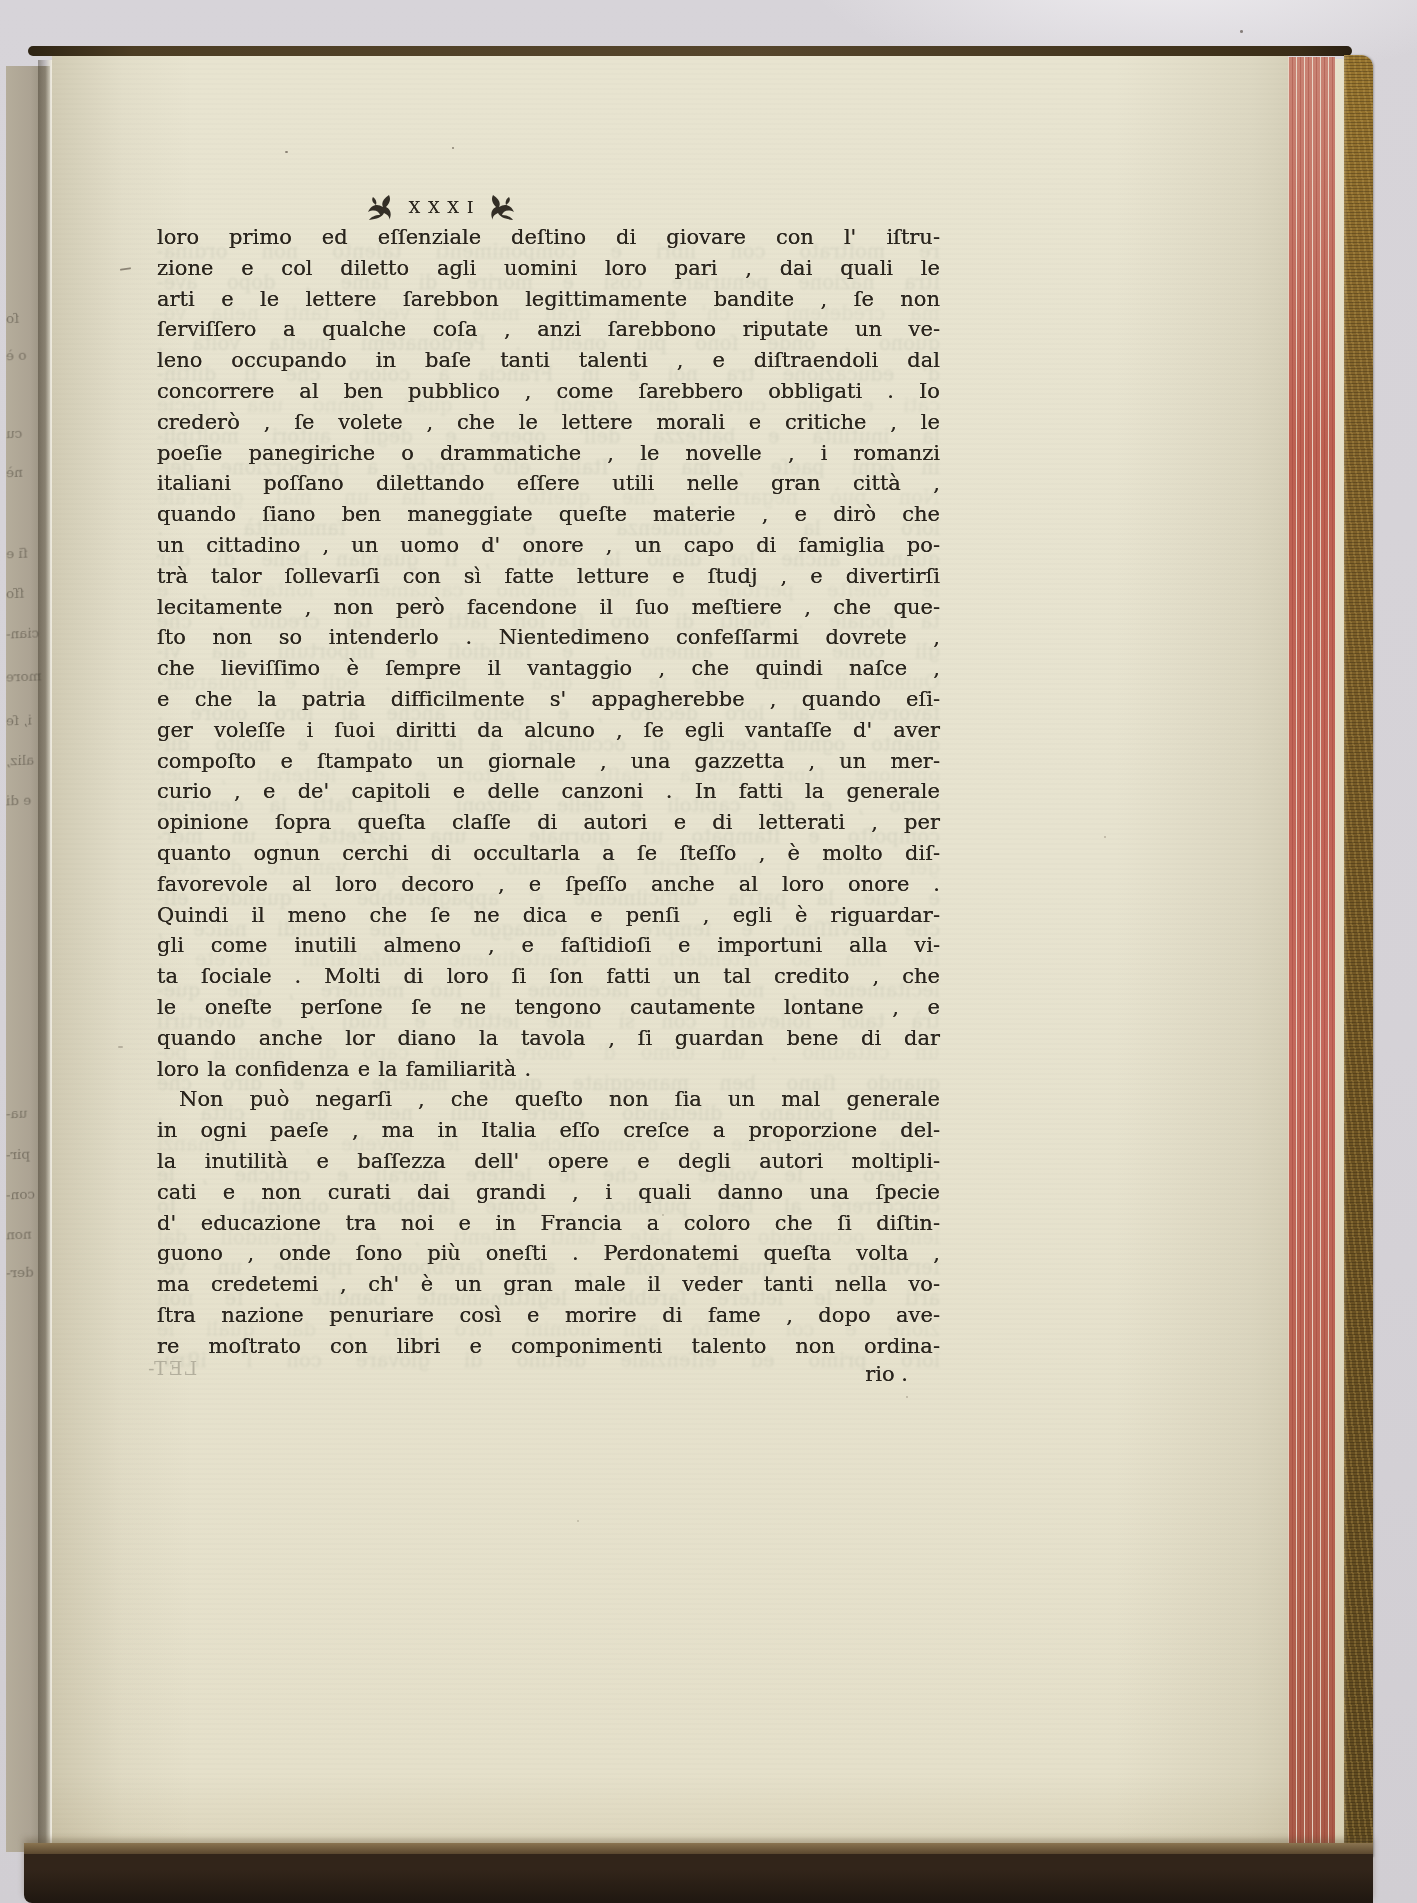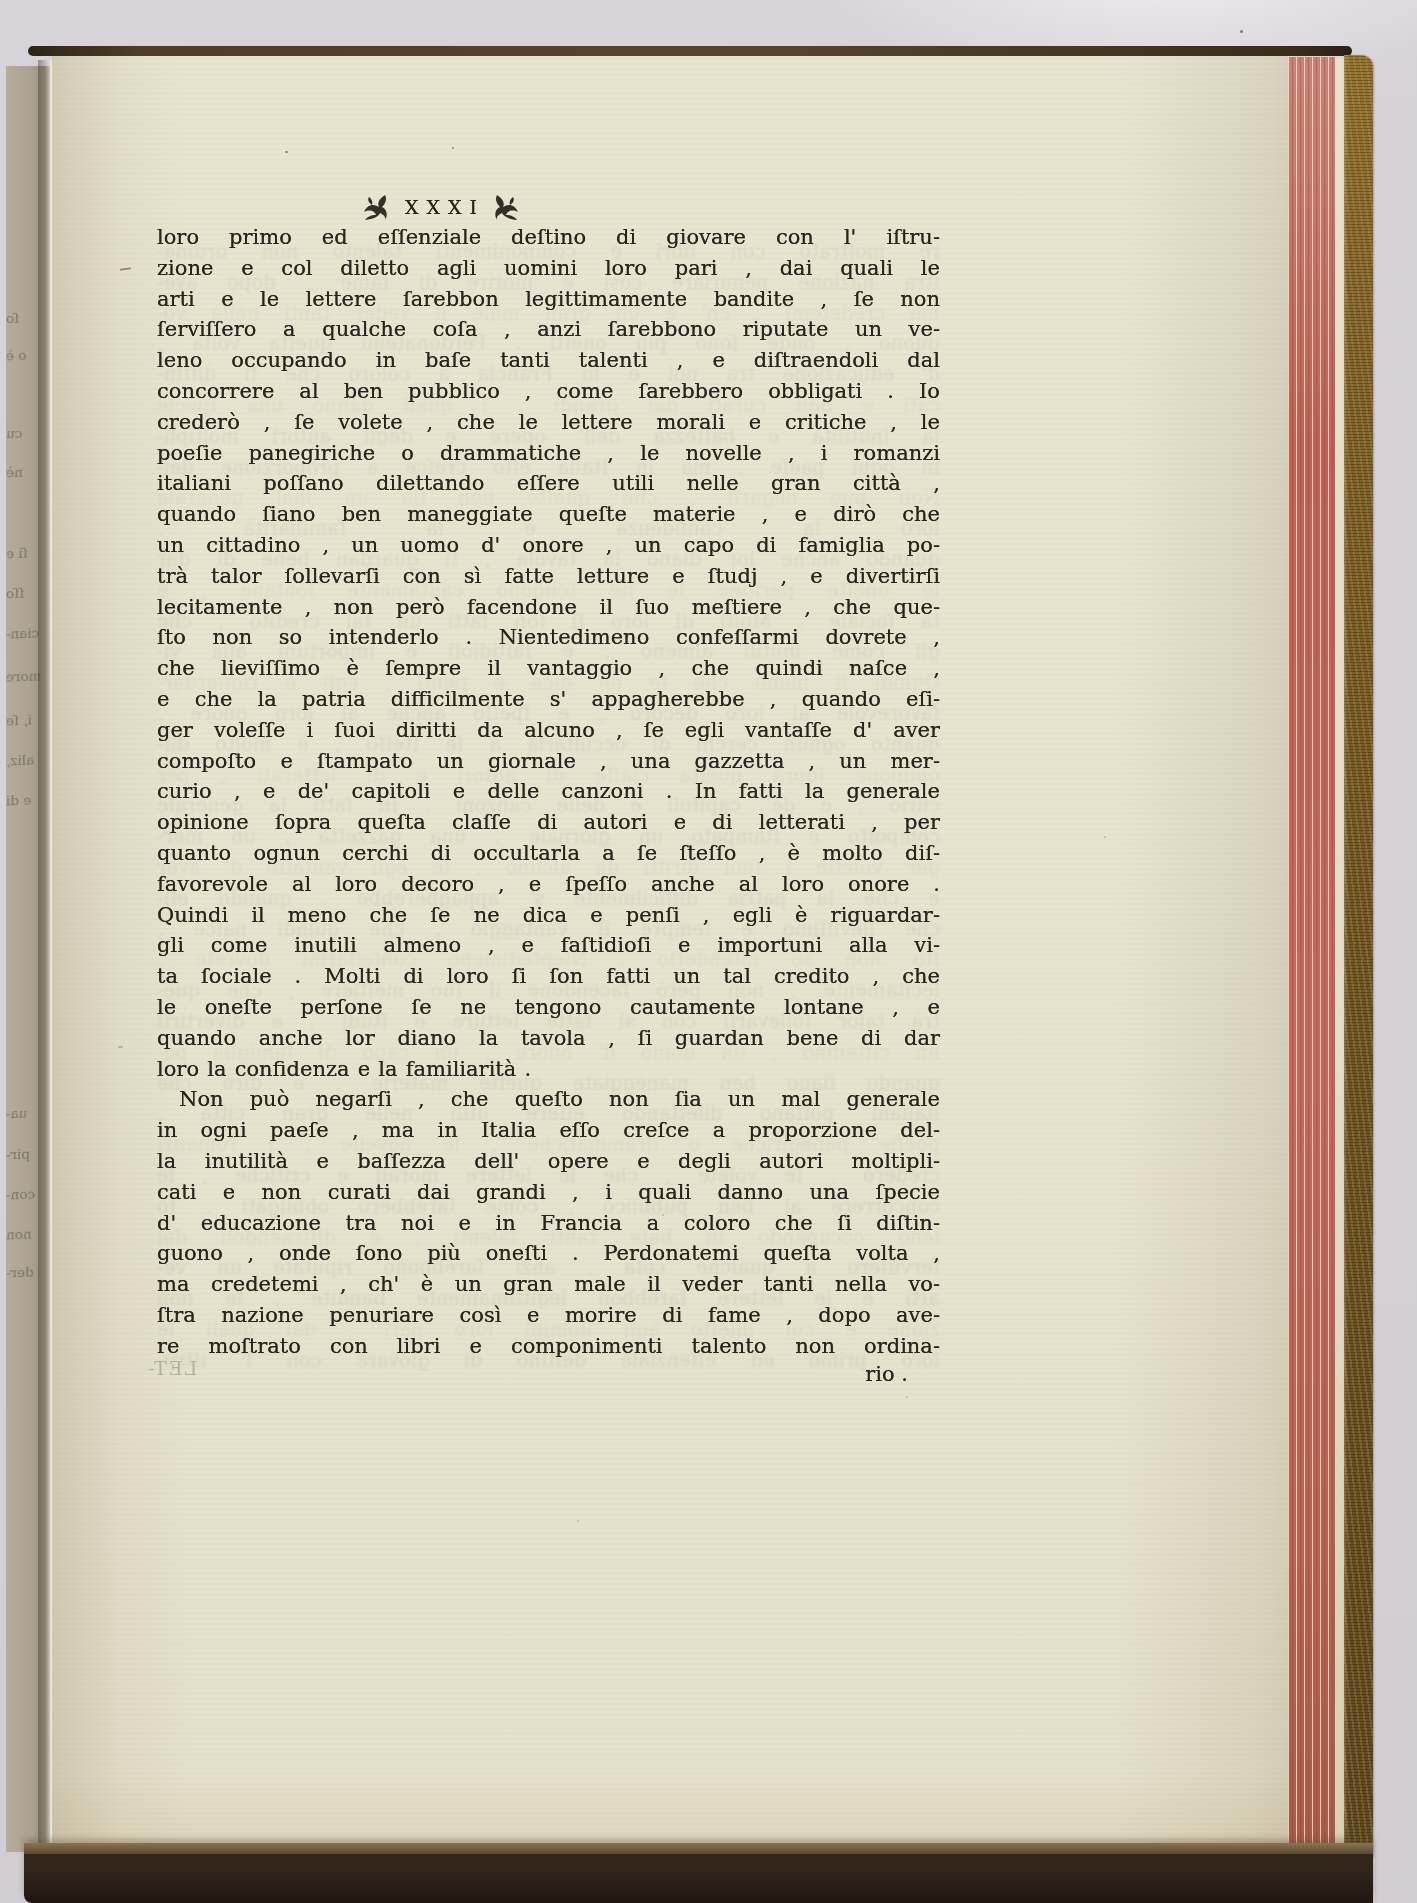--- a/index.html
+++ b/index.html
@@ -55,21 +55,21 @@
     border-bottom-left-radius:8px;
     background:linear-gradient(180deg,#8a7450 0%, #5c4930 18%, var(--band,#32251500) 0, #32251a 45%, #1f1710 100%);
     box-shadow:0 -4px 6px rgba(90,75,50,0.35);
   }
   
   .pagehead{
     position:absolute;left:356px;top:189px;width:170px;height:36px;
     display:flex;align-items:center;justify-content:center;gap:9px;color:var(--ink,#29241d);
   }
   .pagenum{
-    font-size:19px;letter-spacing:8px;text-indent:8px;
+    font-size:16px;letter-spacing:8px;text-indent:8px;
     text-shadow:0 0 0.5px rgba(41,36,29,0.9);
   }
   .fleuron{width:27px;height:26px;flex:0 0 auto;opacity:0.92;}
   .fleuron.r{transform:scaleX(-1);}
   .textblock{
     position:absolute;left:157px;top:222px;width:783px;
     color:var(--ink,#29241d);font-size:21px;line-height:30.8px;
     text-shadow:0 0 0.5px rgba(41,36,29,0.85);
     word-spacing:1.5px;
   }

